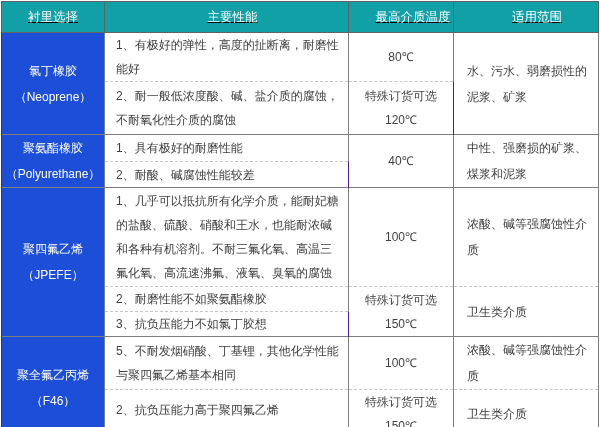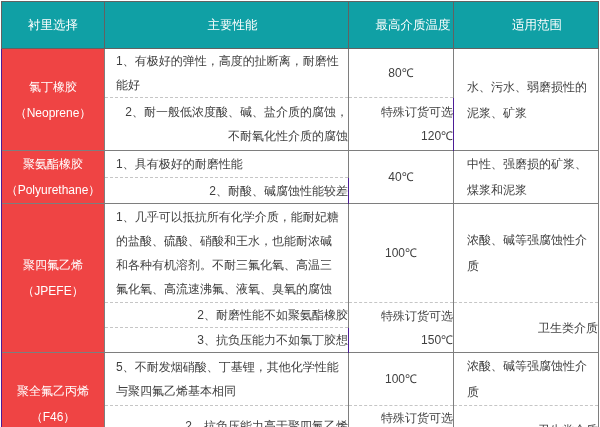--- a/index.html
+++ b/index.html
@@ -20,29 +20,29 @@
   }
   th {
     background:#10a0a5; color:#ffffff; font-size:12.5px;
     border:1px solid #626262; text-align:center;
   }
   th.center { text-align:center; }
   th.pad-s { padding-left:12px; }
   th.pad-m { padding-left:24px; }
   th.pad-l { padding-left:22px; }
   .teal-cell {
-    background:#ef4444; color:#ffffff; text-align:center;
+    background:#1d4ed8; color:#ffffff; text-align:center;
     white-space:pre; line-height:26px; font-size:12px;
   }
   .perf  { text-align:left; padding-left:11px; white-space:pre; line-height:24px; }
   .temp  { text-align:center; white-space:pre; line-height:24px; }
   .scope { text-align:left; padding-left:13px; white-space:pre; line-height:26px; }
-  .dashed { border-top:1px dashed #c6c6c6;text-align:right; }
+  .dashed { border-top:1px dashed #c6c6c6; }
   .vtop { vertical-align:top; padding-top:8px; }
-  tr.rh0 { height:47px; }
+  tr.rh0 { height:31px;text-decoration:underline; }
   tr.rh1 { height:44px; }
   tr.rh2 { height:53px; }
   tr.rh3 { height:26px; }
   tr.rh4 { height:24px; }
   tr.rh5 { height:99px; }
   tr.rh6 { height:22px;margin-top:24px; }
   tr.rh7 { height:23px; }
   tr.rh8 { height:53px; }
   tr.rh9 { height:45px; }
 </style>

